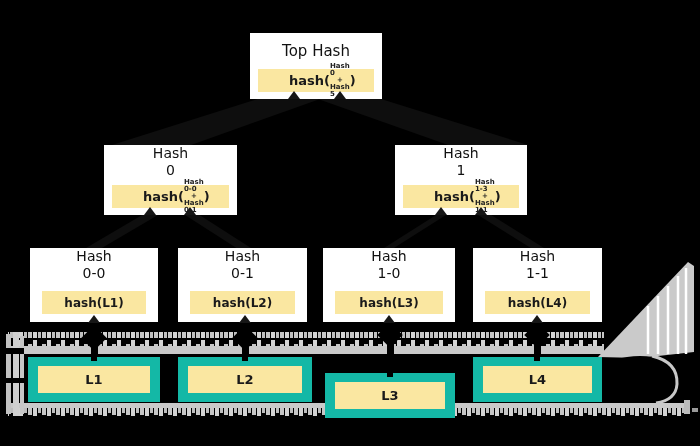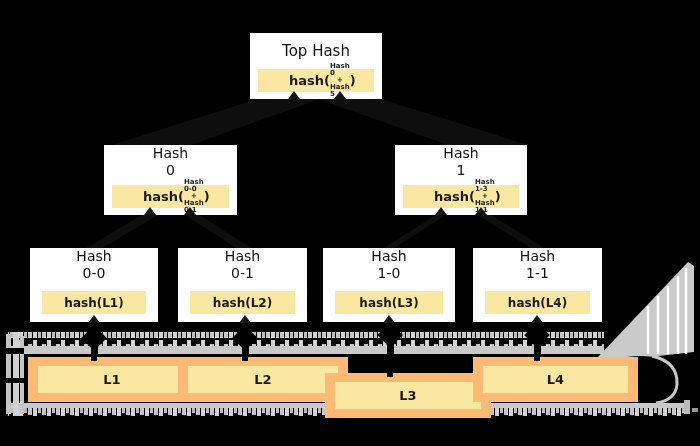--- a/index.html
+++ b/index.html
@@ -18,21 +18,21 @@
            background:#fae7a1;display:flex;align-items:center;
            justify-content:space-between;padding:0 31px;box-sizing:border-box;}
   .formula .fn{font-size:13px;font-weight:bold;color:#1a1a1a;}
   .formula .args{display:flex;flex-direction:column;align-items:center;
                  font-size:7px;line-height:7px;font-weight:bold;color:#222;
                  letter-spacing:0;}
   .formula.simple{left:12px;right:12px;bottom:8px;justify-content:center;}
   .formula.simple .fn-simple{font-size:12px;font-weight:bold;color:#1a1a1a;}
 
   
-  .lblock{position:absolute;background:#fdba74;padding-left:36px;}
+  .lblock{position:absolute;background:#14b8a6;}
   .lblock .linner{position:absolute;left:10px;right:10px;top:9px;bottom:9px;
                   background:#fae7a1;display:flex;align-items:center;
                   justify-content:center;font-size:13px;font-weight:bold;color:#1a1a1a;}
   .lnotch{position:absolute;top:0;width:6px;height:4px;background:#000;}
 
   
   .ghost{position:absolute;background:#0e0e0e;}
 
   
   .tick{position:absolute;width:12px;height:8px;background:#161616;

